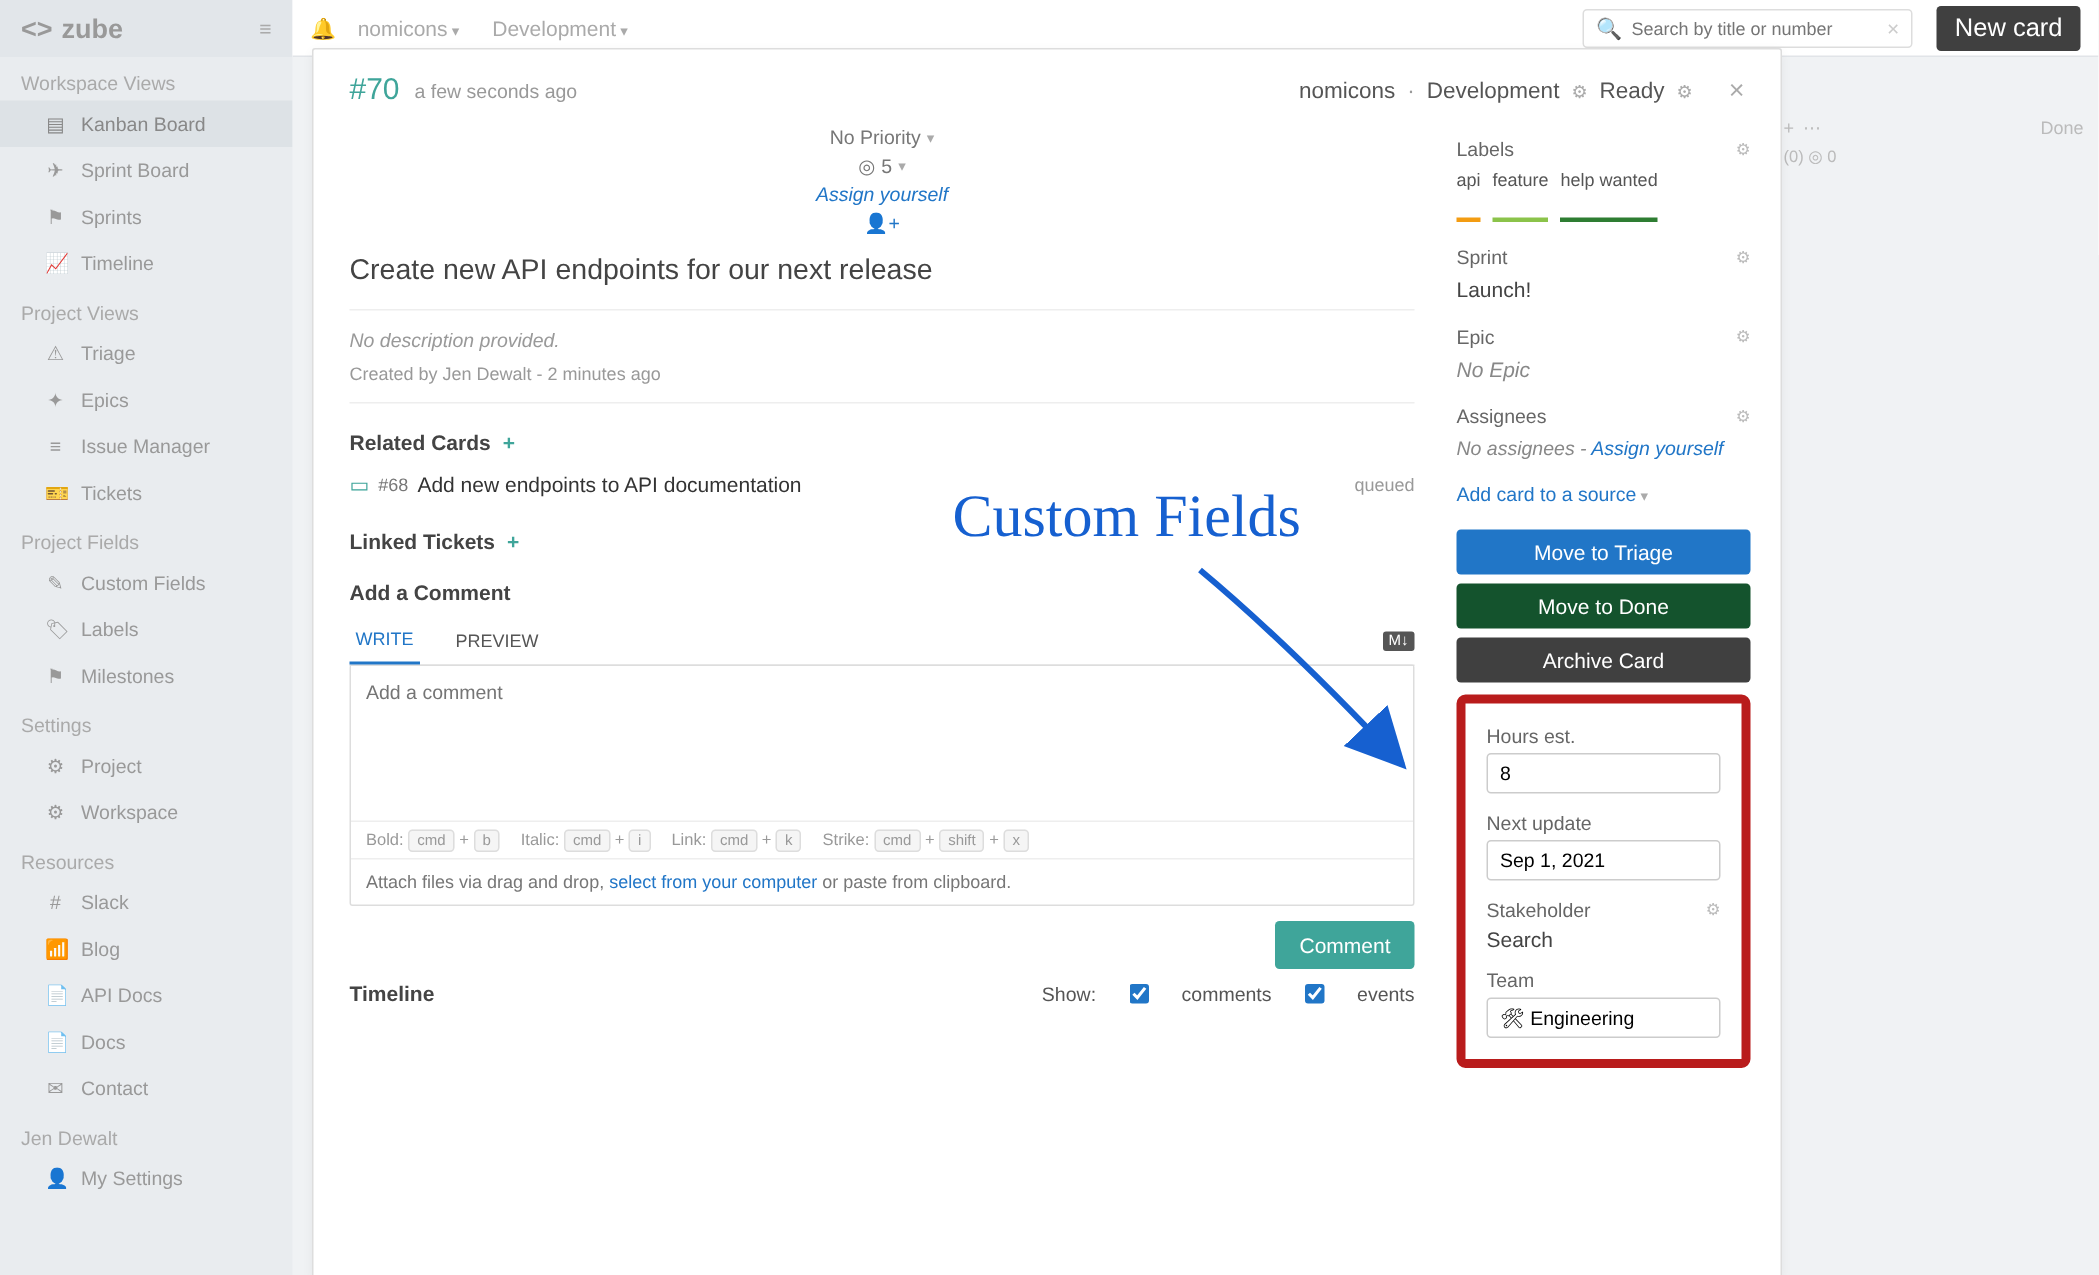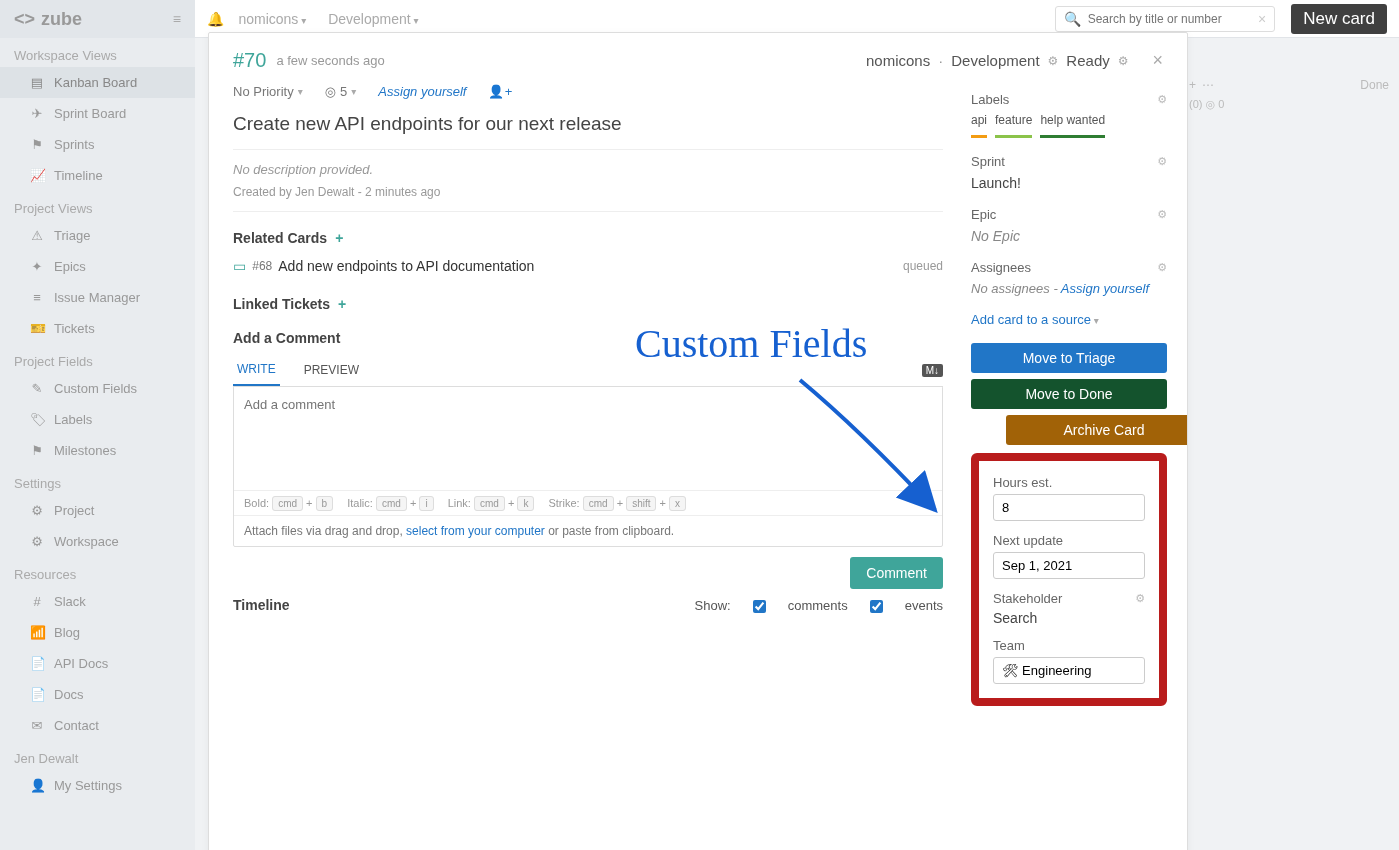--- a/index.html
+++ b/index.html
@@ -37,21 +37,21 @@
 .card-time { color: #999; font-size: 13px; }
 .header-right { margin-left: auto; display: flex; align-items: center; gap: 8px; color: #555; font-size: 15px; }
 .header-right .gear { color: #aaa; font-size: 12px; cursor: pointer; }
 .header-right .dot { color: #999; }
 .close-x { margin-left: 16px; color: #aaa; font-size: 18px; cursor: pointer; }
 
 .modal-body { display: flex; flex: 1; overflow: hidden; }
 .main-col { flex: 1; padding: 4px 24px 24px; overflow-y: auto; }
 .side-col { width: 220px; padding: 12px 20px 20px 4px; overflow-y: auto; }
 
-.meta-row { display: flex; align-items: center; gap: 22px; font-size: 13px; color: #777; margin-bottom: 14px; }
+.meta-row { display: flex; align-items: center; gap: 4px; font-size: 13px; color: #777; margin-bottom: 14px; flex-direction: column; }
 .meta-row .dd { cursor: pointer; display: flex; align-items: center; gap: 4px; }
 .assign-link { color: #2176c7; cursor: pointer; font-style: italic; }
 .adduser { color: #2176c7; }
 
 .card-title { font-size: 19px; color: #444; margin: 6px 0 14px; }
 .divider { border-top: 1px solid #eee; margin: 12px 0; }
 .no-desc { color: #999; font-style: italic; font-size: 13px; margin-bottom: 8px; }
 .created-by { color: #999; font-size: 12px; }
 
 .sect-head { font-size: 14px; font-weight: 600; color: #444; margin: 18px 0 8px; display: flex; align-items: center; gap: 8px; }
@@ -68,42 +68,42 @@
 
 .comment-box { border: 1px solid #ddd; border-radius: 2px; margin-top: -1px; }
 .comment-box textarea { width: 100%; height: 100px; border: none; padding: 10px; font-size: 13px; resize: none; outline: none; font-family: inherit; }
 .shortcuts { padding: 6px 10px; font-size: 11px; color: #999; display: flex; gap: 14px; border-top: 1px solid #eee; }
 .shortcuts kbd { background: #f5f5f5; border: 1px solid #ddd; border-radius: 3px; padding: 1px 5px; font-family: inherit; font-size: 10px; }
 .attach-row { padding: 8px 10px; font-size: 12px; color: #777; border-top: 1px solid #eee; }
 .attach-row a { color: #2176c7; text-decoration: none; }
 .comment-btn { margin-top: 10px; background: #3fa59a; color: #fff; border: none; padding: 8px 16px; border-radius: 3px; font-size: 14px; cursor: pointer; float: right; }
 
 .timeline-row { margin-top: 50px; display: flex; align-items: center; }
-.timeline-row .show { margin-left: auto; font-size: 13px; color: #555; display: flex; align-items: flex-end; gap: 22px; }
+.timeline-row .show { margin-left: auto; font-size: 13px; color: #555; display: flex; align-items: center; gap: 22px; }
 .timeline-row input[type=checkbox] { accent-color: #2176c7; }
 
 
 .side-sect { margin-bottom: 16px; }
 .side-head { display: flex; align-items: center; font-size: 13px; color: #666; margin-bottom: 6px; }
 .side-head .gear { margin-left: auto; color: #bbb; font-size: 11px; cursor: pointer; }
 .labels { display: flex; gap: 8px; flex-wrap: wrap; font-size: 12px; }
-.label-pill { padding-bottom: 8px; border-bottom: 3px solid; }
+.label-pill { padding-bottom: 18px; border-bottom: 3px solid; }
 .label-api { border-color: #f39c12; color: #555; }
 .label-feature { border-color: #8bc34a; color: #555; }
 .label-help { border-color: #2e7d32; color: #555; }
 .side-val { font-size: 14px; color: #444; }
 .side-val.italic { font-style: italic; color: #888; }
 .side-link { color: #2176c7; cursor: pointer; font-size: 13px; }
 .action-btn { display: block; width: 100%; text-align: center; color: #fff; padding: 7px; border-radius: 3px; font-size: 14px; margin-bottom: 6px; cursor: pointer; border: none; }
 .btn-triage { background: #2176c7; }
 .btn-done { background: #14532d; }
-.btn-archive { background: #a16207; margin-left: 35px; }
-
-
-.custom-fields-box { border: 8px solid #b91c1c; border-radius: 6px; padding: 14px; margin-top: 8px; }
+.btn-archive { background: #404040; }
+
+
+.custom-fields-box { border: 6px solid #b91c1c; border-radius: 6px; padding: 14px; margin-top: 8px; }
 .cf-label { font-size: 13px; color: #666; margin-bottom: 4px; display: flex; align-items: center; }
 .cf-label .gear { margin-left: auto; color: #bbb; font-size: 11px; }
 .cf-input { width: 100%; padding: 5px 8px; border: 1px solid #ccc; border-radius: 3px; font-size: 13px; margin-bottom: 12px; font-family: inherit; }
 .cf-text { font-size: 14px; color: #444; margin-bottom: 12px; }
 
 
 .annotation-text { position: absolute; left: 635px; top: 320px; color: #1660d0; font-size: 40px; font-family: Georgia, serif; font-weight: 500; z-index: 50; pointer-events: none; }
 .annotation-arrow { position: absolute; left: 790px; top: 370px; z-index: 50; pointer-events: none; }
 
 .small-caret::after { content: " ▾"; font-size: 10px; color: #aaa; }

